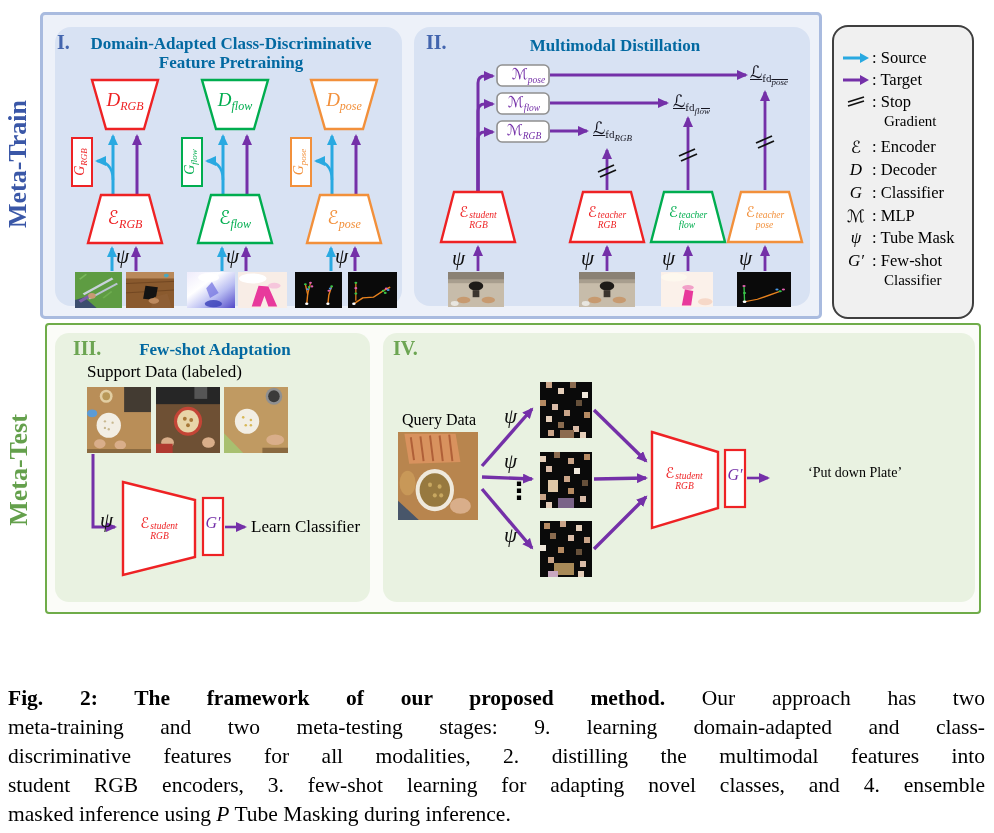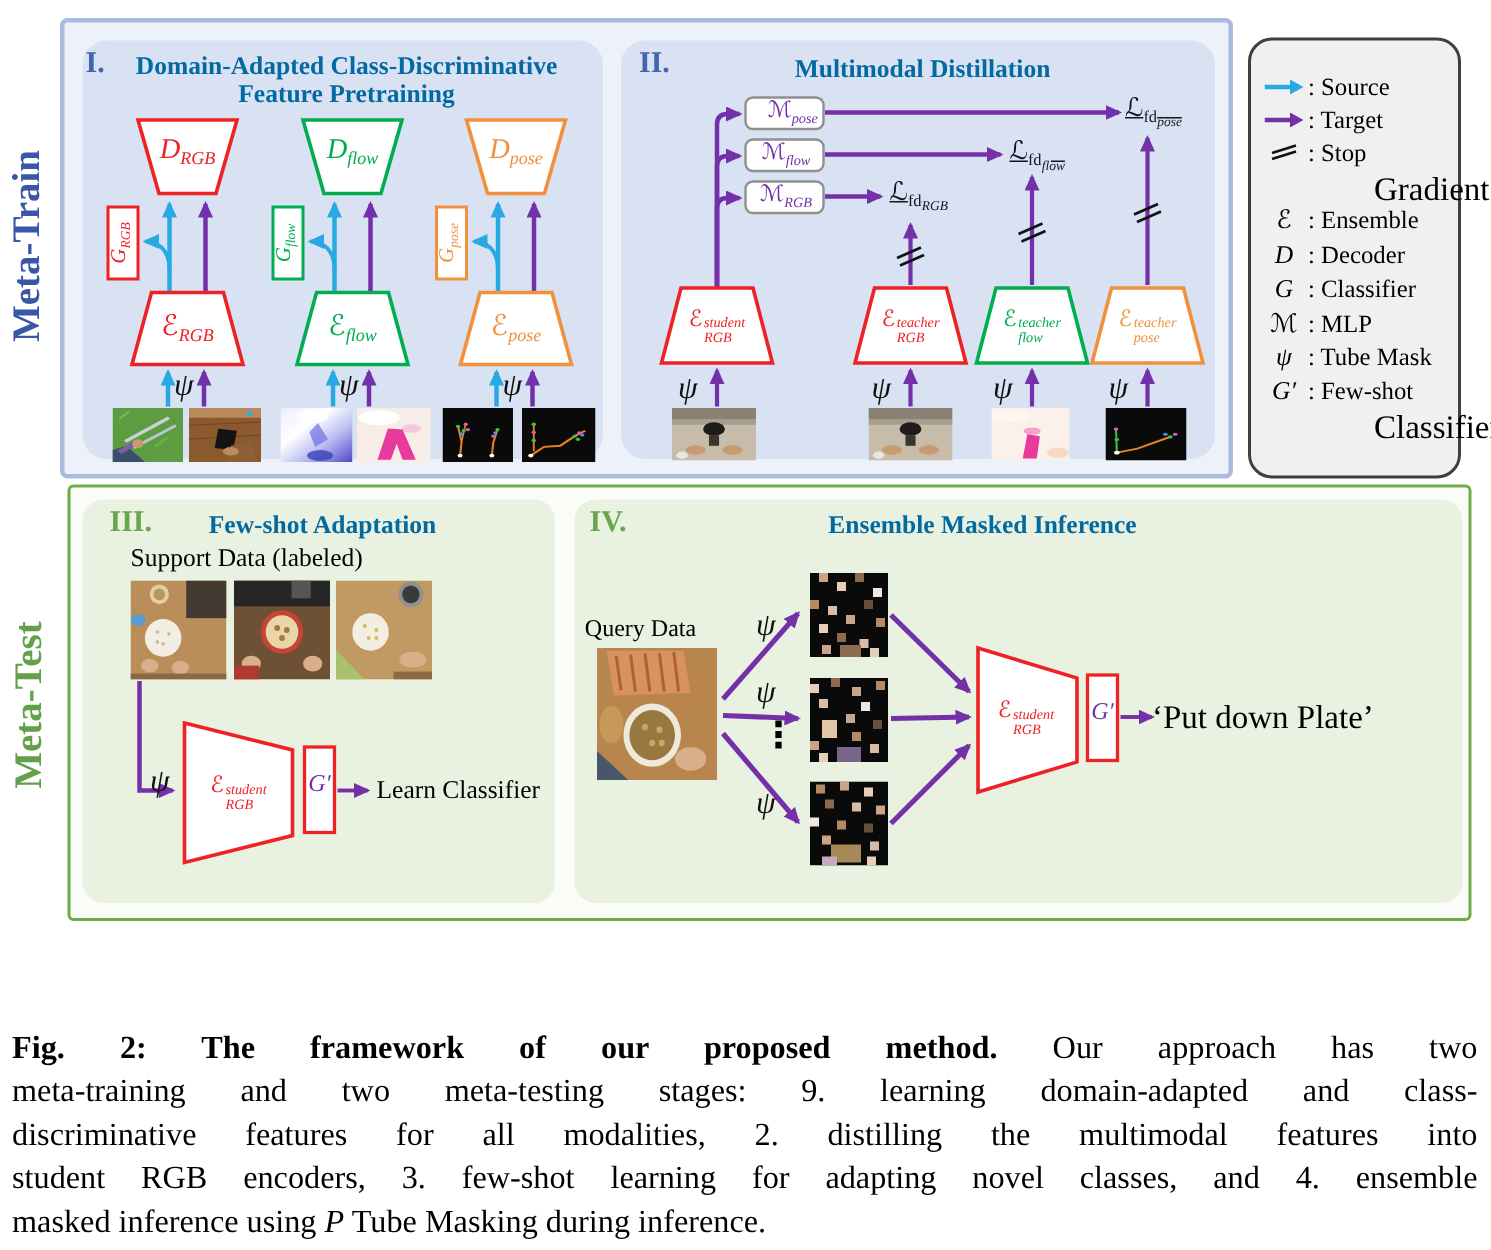--- a/index.html
+++ b/index.html
@@ -40,21 +40,21 @@
   .mbox-lbl{font-size:15px;line-height:21px;}
   .mbox-lbl .ms{font-size:9.5px;}
   .glabel{width:48px;height:20px;transform:rotate(-90deg);text-align:center;font-size:12px;}
   .glabel .mb{font-size:14px;}
   .glabel .ms{font-size:9px;}
   .gprime{font-style:italic;font-size:16px;color:#7430A8;}
   
   .leg-row{left:841px;width:128px;height:22px;display:flex;align-items:center;font-size:16.5px;}
   .leg-sym{display:inline-block;width:30px;text-align:center;flex:none;font-style:italic;font-size:17px;}
   .leg-lab{margin-left:1px;white-space:nowrap;}
-  .leg-wrap{left:884px;font-size:22px;white-space:nowrap;margin-left:32px;}
+  .leg-wrap{left:884px;font-size:15px;white-space:nowrap;}
   
   .cap{left:8px;width:977px;font-size:21.5px;line-height:29px;}
   .cap-j{text-align:justify;text-align-last:justify;}
   .cap b{font-weight:bold;}
   .cap .it{font-style:italic;}
 </style>
 </head>
 <body>
 
 <div id="page">
@@ -449,21 +449,21 @@
   <div class="abs leg-row" style="top:91px">
       <span class="leg-sym"><svg width="20" height="12" viewBox="0 0 20 12">
           <line x1="2" y1="7" x2="18" y2="2" stroke="#111" stroke-width="1.8"></line>
           <line x1="2" y1="11" x2="18" y2="6" stroke="#111" stroke-width="1.8"></line>
         </svg></span>
       <span class="leg-lab">: Stop</span>
     </div>
   <div class="abs leg-wrap" style="top:113px">Gradient</div>
   <div class="abs leg-row" style="top:136px">
       <span class="leg-sym">ℰ</span>
-      <span class="leg-lab">: Ensemble</span>
+      <span class="leg-lab">: Encoder</span>
     </div>
   <div class="abs leg-row" style="top:159px">
       <span class="leg-sym">D</span>
       <span class="leg-lab">: Decoder</span>
     </div>
   <div class="abs leg-row" style="top:182px">
       <span class="leg-sym">G</span>
       <span class="leg-lab">: Classifier</span>
     </div>
   <div class="abs leg-row" style="top:205px">
@@ -485,32 +485,31 @@
   <div class="abs small-label" style="left:87px;top:362px">Support Data (labeled)</div>
   <span class="abs psi" style="left:100px;top:508px">ψ</span>
   <div class="abs ctr c-red m m2" style="left:126px;top:514px;width:66px"><i class="mb">ℰ</i><span class="stk">
         <i>student</i>
         <i>RGB</i>
       </span></div>
   <div class="abs ctr gprime" style="left:203px;top:514px;width:20px">G′</div>
   <div class="abs small-label nowrap" style="left:251px;top:517px">Learn Classifier</div>
 
   <span class="abs numeral num-green" style="left:393px;top:337px">IV.</span>
-  <div class="abs sec-title ctr" style="left:505px;top:340px;width:300px">Ensemble Masked Inference</div>
-  <div class="abs ctr" style="left:388px;top:411px;width:78px;font-size:16px">Query Data</div>
+  <div class="abs ctr" style="left:400px;top:411px;width:78px;font-size:16px">Query Data</div>
   <span class="abs psi" style="left:504px;top:404px">ψ</span>
   <span class="abs psi" style="left:504px;top:449px">ψ</span>
   <span class="abs psi" style="left:504px;top:523px">ψ</span>
   <span class="abs" style="left:507px;top:478px;font-size:24px;font-weight:bold;line-height:26px">⋮</span>
   <div class="abs ctr c-red m m2" style="left:651px;top:464px;width:66px"><i class="mb">ℰ</i><span class="stk">
         <i>student</i>
         <i>RGB</i>
       </span></div>
   <div class="abs ctr gprime" style="left:725px;top:466px;width:20px">G′</div>
-  <div class="abs nowrap" style="left:768px;top:465px;font-size:22px">‘Put down Plate’</div>
+  <div class="abs nowrap" style="left:808px;top:465px;font-size:14px">‘Put down Plate’</div>
 
   <div class="abs cap cap-j" style="top:684px"><b>Fig. 2: The framework of our proposed method.</b><span> Our approach has two</span></div>
   <div class="abs cap cap-j" style="top:713px">meta-training and two meta-testing stages: 9. learning domain-adapted and class-</div>
   <div class="abs cap cap-j" style="top:742px">discriminative features for all modalities, 2. distilling the multimodal features into</div>
   <div class="abs cap cap-j" style="top:771px">student RGB encoders, 3. few-shot learning for adapting novel classes, and 4. ensemble</div>
   <div class="abs cap" style="top:800px"><span>masked inference using </span><span class="it">P</span><span> Tube Masking during inference.</span></div>
 
 </div>
 
 </body></html>

